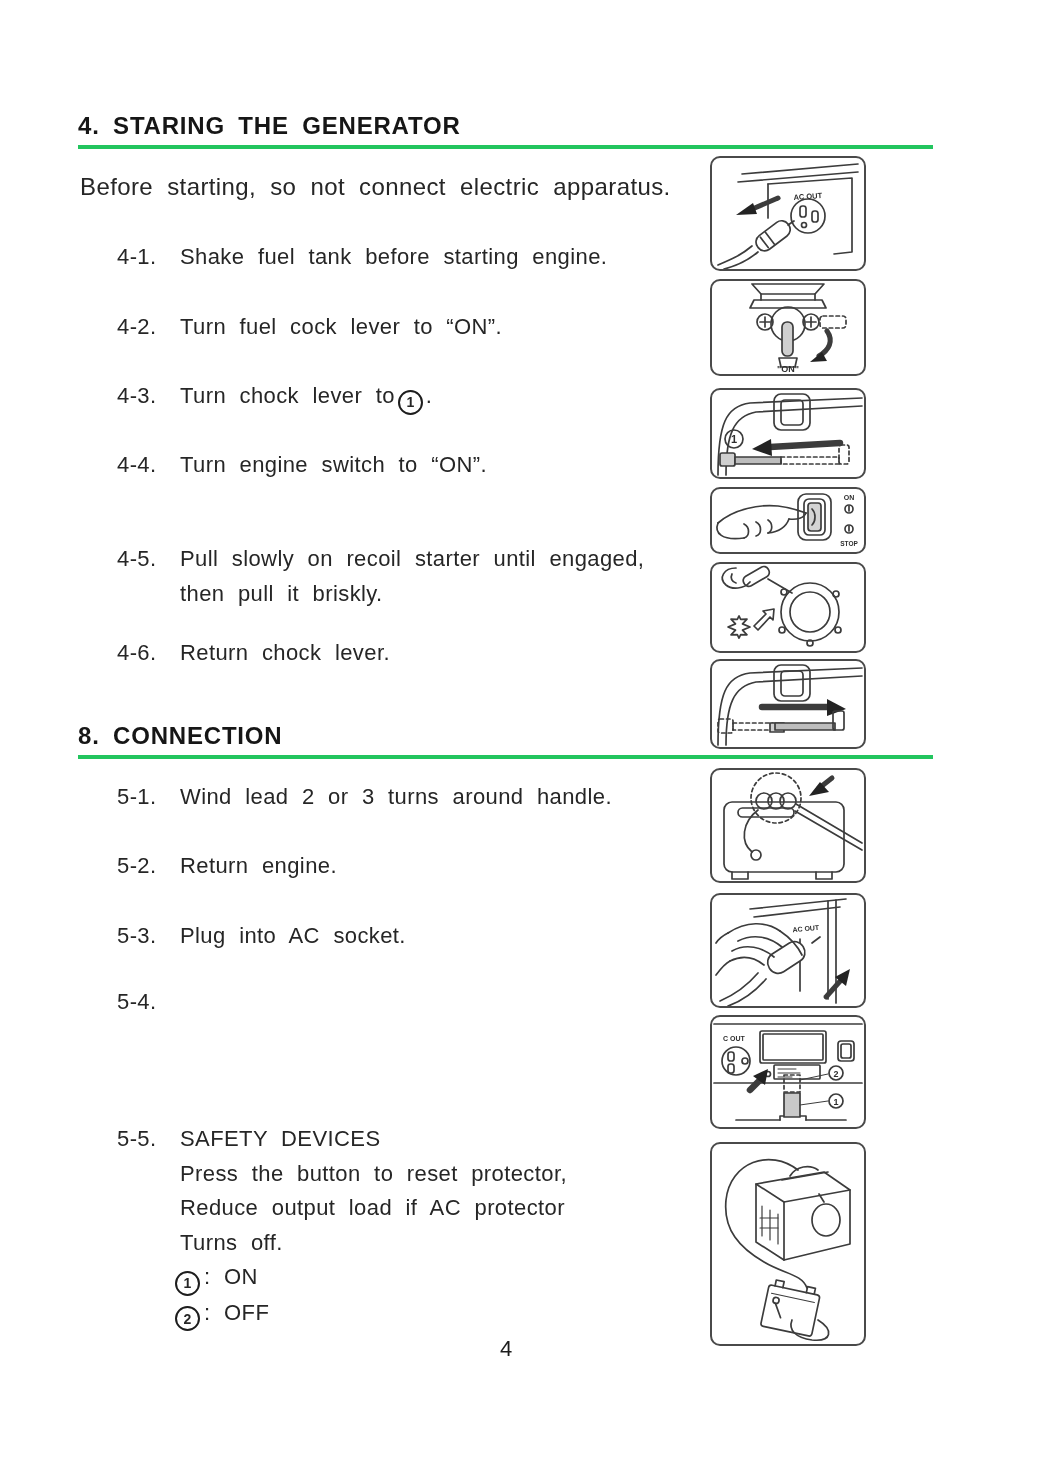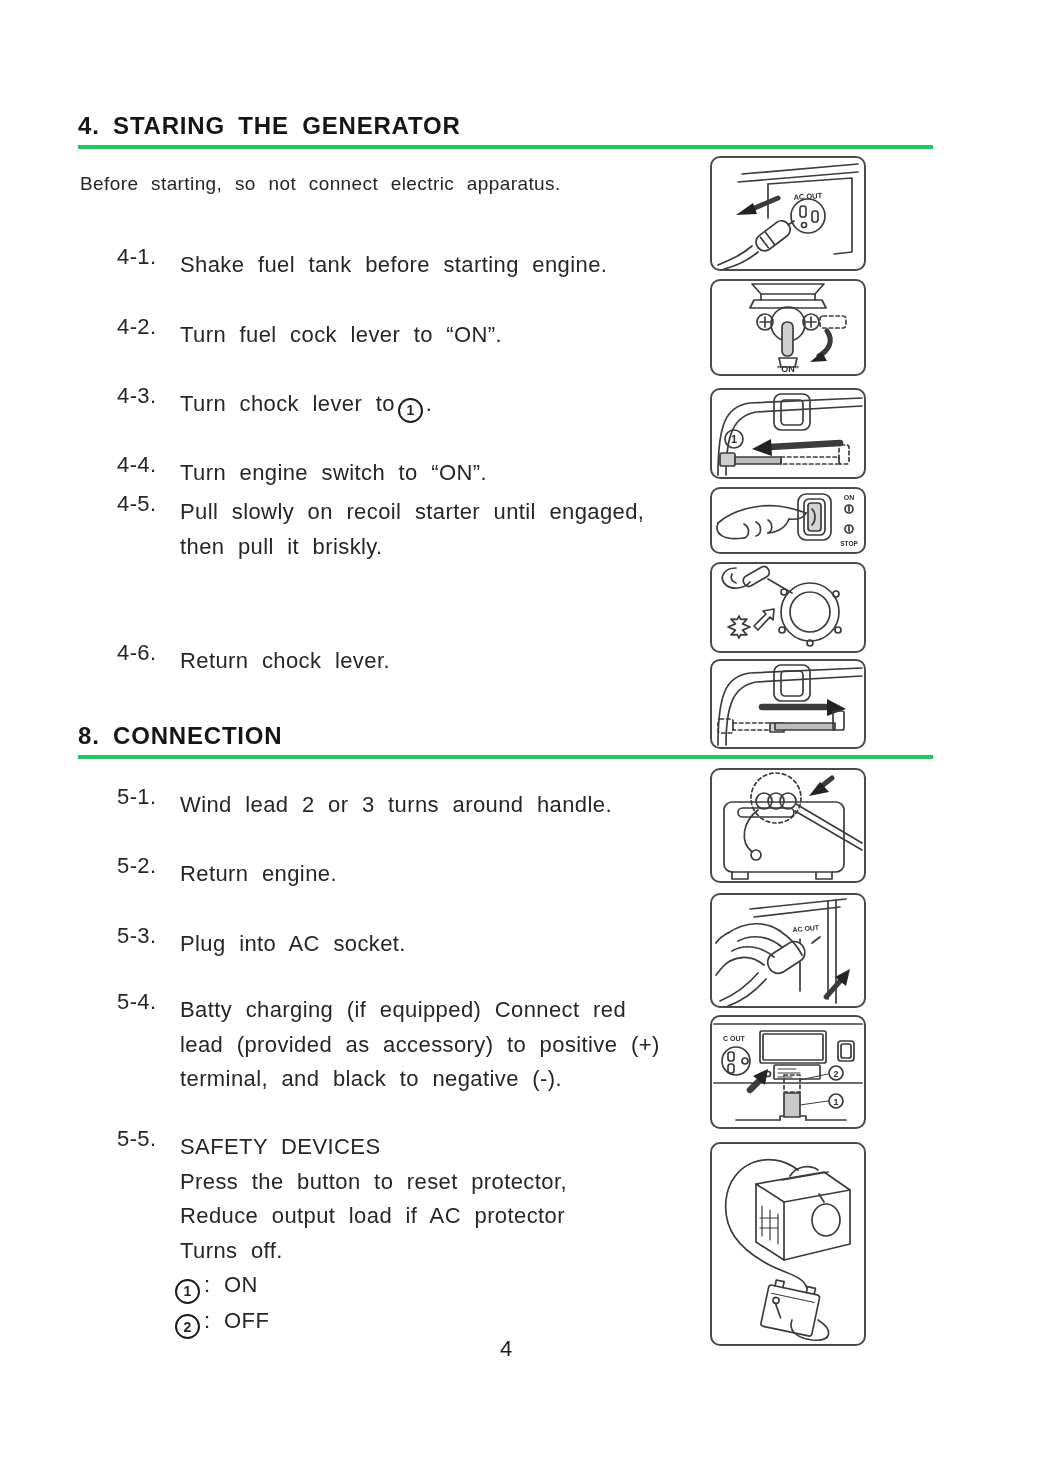--- a/index.html
+++ b/index.html
@@ -15,32 +15,32 @@
     position:absolute;left:78px;width:855px;
     font-size:24px;font-weight:bold;
     letter-spacing:0.8px;word-spacing:6px;
     color:#161616;
     padding-bottom:5px;
     border-bottom:4px solid #22c55e;
     white-space:nowrap;
   }
   .line{
     position:absolute;
-    font-size:19px;letter-spacing:0.4px;word-spacing:7px;
+    font-size:24px;letter-spacing:0.4px;word-spacing:7px;
     white-space:nowrap;
     text-align:center;
   }
   .step{
     position:absolute;left:117px;
     display:flex;align-items:flex-start;
     font-size:22px;letter-spacing:0.4px;word-spacing:7px;
     line-height:34.6px;white-space:nowrap;
   }
   .step .num{flex:none;width:63px;}
-  .step .txt{display:block;margin-top:8px;}
+  .step .txt{display:block;}
   .ln{display:block;}
   .marker{
     display:inline-flex;align-items:center;justify-content:center;
     width:21px;height:21px;
     border:2px solid #1d1d1d;border-radius:50%;
     font-size:14px;font-weight:bold;letter-spacing:0;
     vertical-align:-4px;line-height:1;
     margin:0 3px;
   }
   .marker-line .marker{margin-left:-5px;margin-right:4px;}
@@ -82,21 +82,21 @@
   <div class="step" style="top:379px">
     <span class="num">4-3.</span>
     <span class="txt"><span>Turn chock lever to</span><span class="marker">1</span><span>.</span></span>
   </div>
 
   <div class="step" style="top:448px">
     <span class="num">4-4.</span>
     <span class="txt">Turn engine switch to “ON”.</span>
   </div>
 
-  <div class="step" style="top:487px">
+  <div class="step" style="top:542px">
     <span class="num">4-5.</span>
     <span class="txt">
       <span class="ln">Pull slowly on recoil starter until engaged,</span>
       <span class="ln">then pull it briskly.</span>
     </span>
   </div>
 
   <div class="step" style="top:636px">
     <span class="num">4-6.</span>
     <span class="txt">Return chock lever.</span>
@@ -114,25 +114,20 @@
     <span class="txt">Return engine.</span>
   </div>
 
   <div class="step" style="top:919px">
     <span class="num">5-3.</span>
     <span class="txt">Plug into AC socket.</span>
   </div>
 
   <div class="step" style="top:985px">
     <span class="num">5-4.</span>
-    <span class="txt">
-      <span class="ln">Batty charging (if equipped) Connect red</span>
-      <span class="ln">lead (provided as accessory) to positive (+)</span>
-      <span class="ln">terminal, and black to negative (-).</span>
-    </span>
   </div>
 
   <div class="step" style="top:1122px">
     <span class="num">5-5.</span>
     <span class="txt">
       <span class="ln">SAFETY DEVICES</span>
       <span class="ln">Press the button to reset protector,</span>
       <span class="ln">Reduce output load if AC protector</span>
       <span class="ln">Turns off.</span>
       <span class="ln marker-line"><span class="marker">1</span><span>: ON</span></span>

